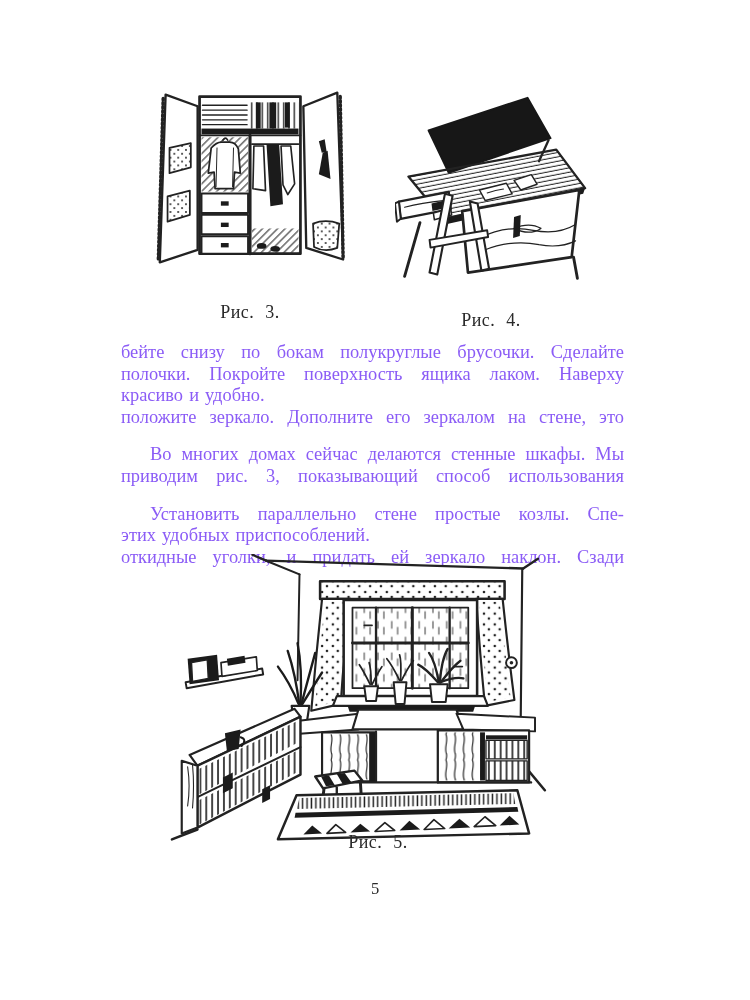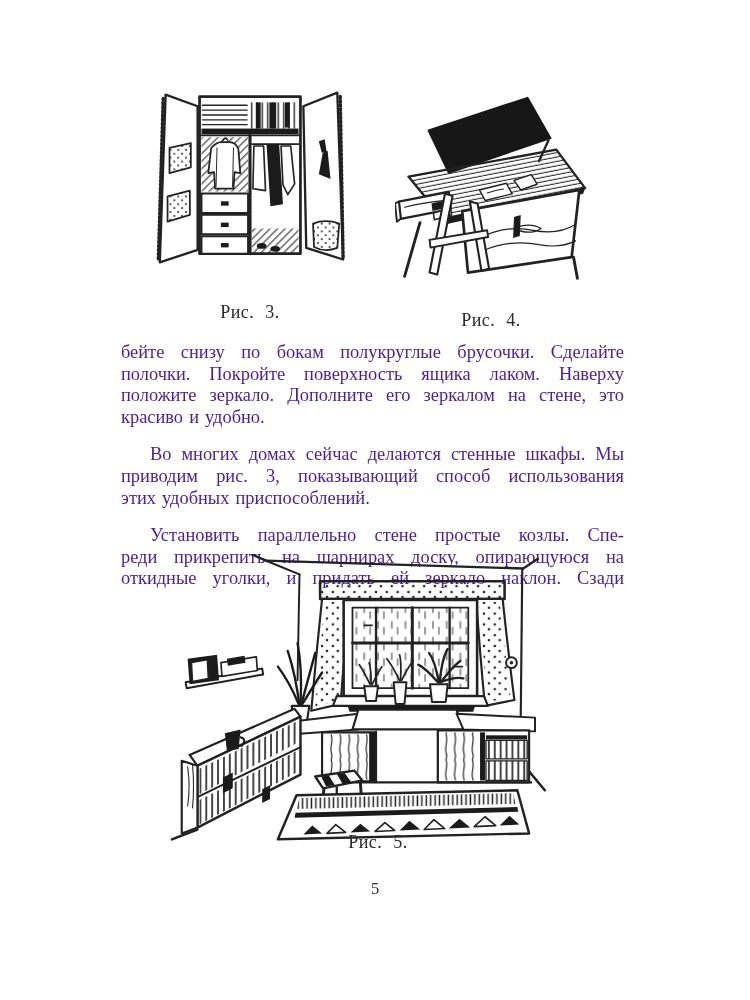--- a/index.html
+++ b/index.html
@@ -8,21 +8,21 @@
     font-family:"Liberation Serif","DejaVu Serif",serif;color:#262626;
     overflow:hidden;
   }
   .abs{position:absolute;}
   .figure-svg{display:block;}
   .caption{
     font-size:18px;text-align:center;letter-spacing:.5px;word-spacing:6px;color:#2a2a2a;
   }
   .textblock{left:121px;top:342px;width:503px;}
   .tline{
-    font-size:18.4px;line-height:21.6px;color:#4c1d95;
+    font-size:18.4px;line-height:21.6px;color:#8b5cf6;
     text-align:justify;text-align-last:justify;word-spacing:1.5px;white-space:normal;
   }
   .tline.noj{text-align-last:left;}
   .tline.ind{text-indent:29px;margin-top:16px;}
   .pagenum{left:0;top:879px;width:750px;text-align:center;font-size:16.5px;color:#2a2a2a;}
   svg{stroke-linejoin:round;stroke-linecap:round;}
 </style>
 </head>
 <body>
 
@@ -129,27 +129,26 @@
   <path d="M36,152 L96,142 L97,149 L37,160 Z" fill="#fff" stroke="#222" stroke-width="2"></path>
   <line x1="26" y1="134" x2="10" y2="190" stroke="#222" stroke-width="3"></line>
   <line x1="186" y1="170" x2="190" y2="192" stroke="#222" stroke-width="3"></line>
 </svg>
 </div>
 <div class="abs caption" style="left:395px;top:302px;width:192px;margin-top:8px;">Рис. 4.</div>
 
 <div class="abs textblock">
   <div class="tline">бейте снизу по бокам полукруглые брусочки. Сделайте</div>
   <div class="tline">полочки. Покройте поверхность ящика лаком. Наверху</div>
+  <div class="tline noj">красиво и удобно.</div>
   <div class="tline">положите зеркало. Дополните его зеркалом на стене, это</div>
-  <div class="tline noj">красиво и удобно.</div>
   <div class="tline ind">Во многих домах сейчас делаются стенные шкафы. Мы</div>
   <div class="tline">приводим рис. 3, показывающий способ использования</div>
+  <div class="tline ind">Установить параллельно стене простые козлы. Спе-</div>
   <div class="tline noj">этих удобных приспособлений.</div>
-  <div class="tline ind">Установить параллельно стене простые козлы. Спе-</div>
-  <div class="tline">реди прикрепить на шарнирах доску, опирающуюся на</div>
   <div class="tline">откидные уголки, и придать ей зеркало наклон. Сзади</div>
 </div>
 
 <div class="abs" style="left:168px;top:554px;width:420px;height:290px;">
 <svg class="figure-svg" width="420" height="290" viewBox="0 0 428 290">
   <defs>
     <pattern id="p5dots" width="11" height="11" patternUnits="userSpaceOnUse">
       <circle cx="3" cy="3" r="1.3" fill="#222"></circle>
           <circle cx="8" cy="8" r="1.3" fill="#222"></circle>
     </pattern>

